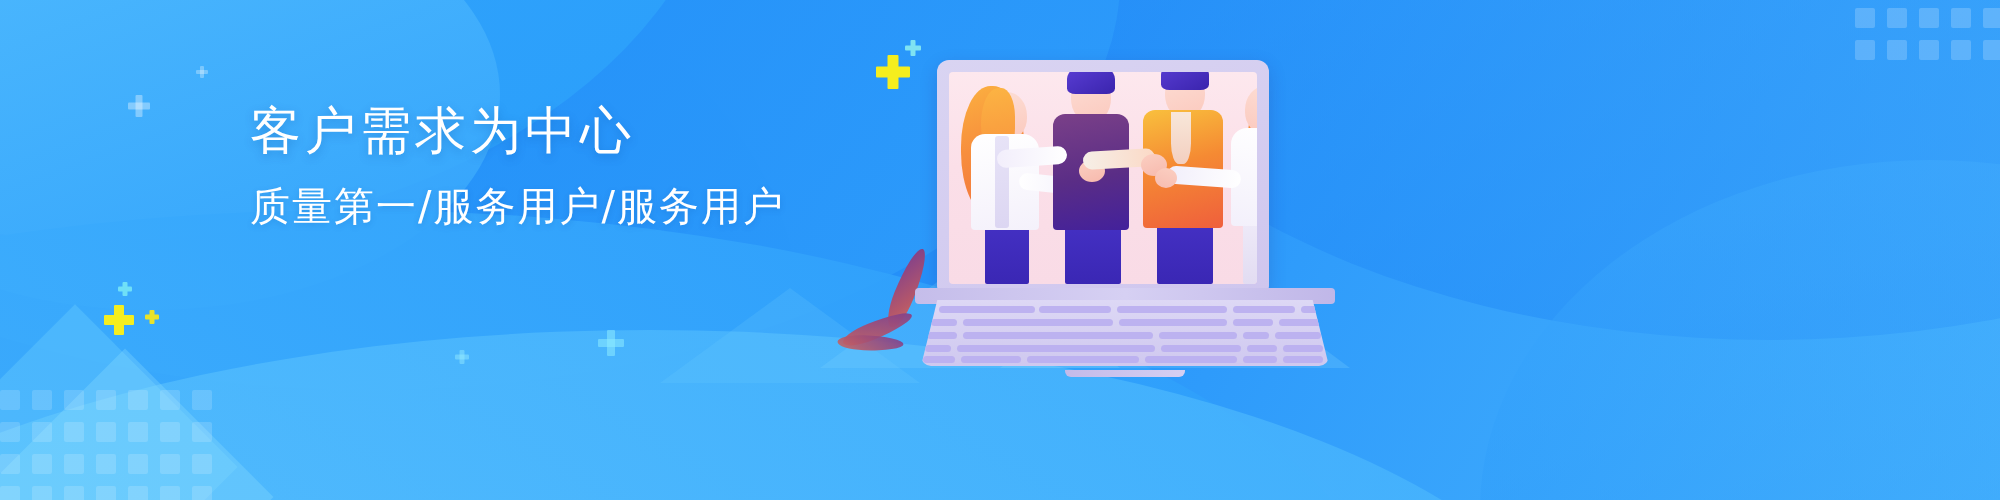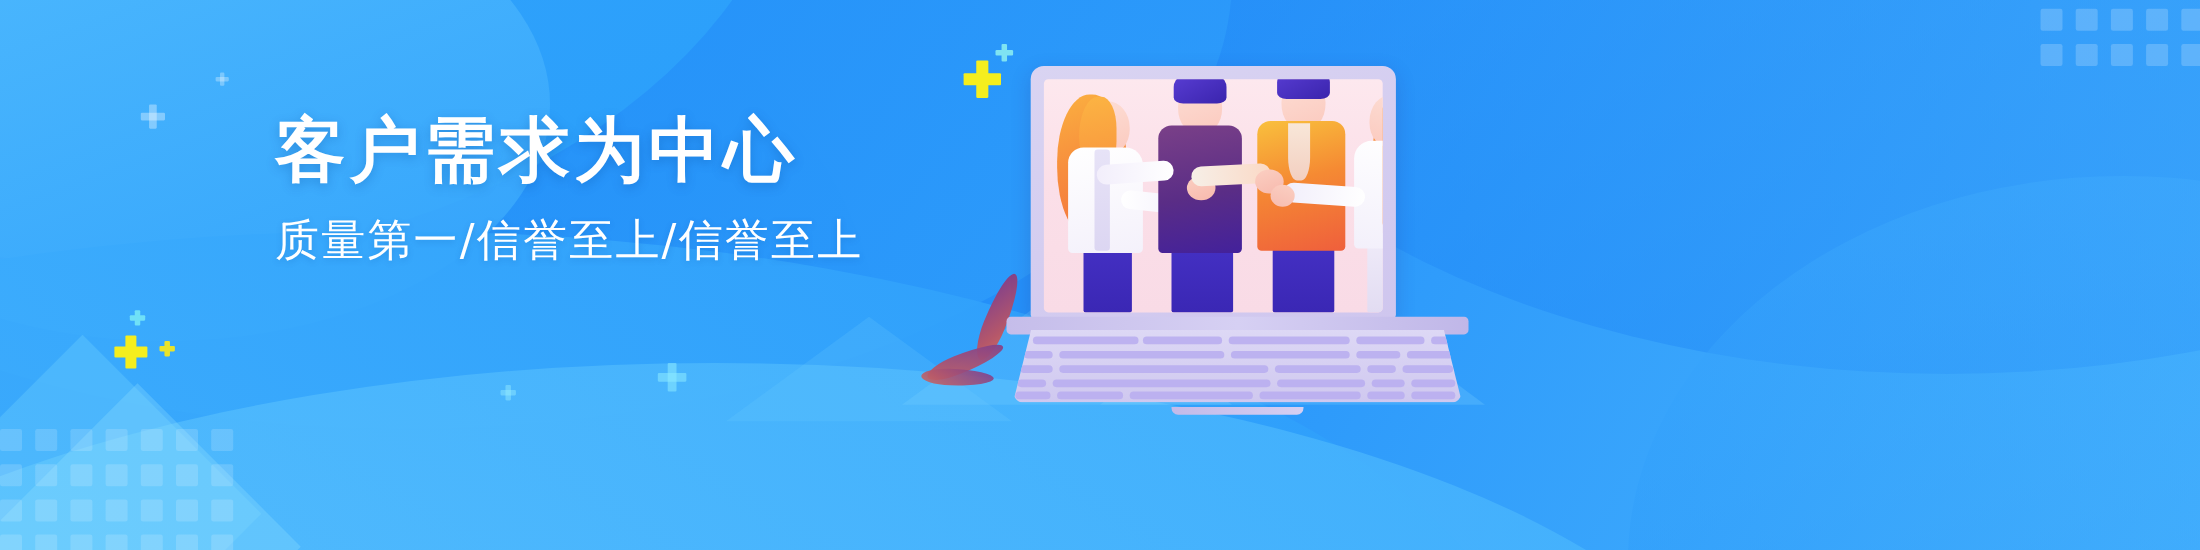--- a/index.html
+++ b/index.html
@@ -47,21 +47,21 @@
 
   
   .plus{position:absolute;}
   .plus::before,.plus::after{content:"";position:absolute;background:currentColor;border-radius:1px;}
   .plus::before{left:50%;top:0;transform:translateX(-50%);width:var(--t);height:100%;}
   .plus::after{top:50%;left:0;transform:translateY(-50%);height:var(--t);width:100%;}
 
   
   .textblock{position:absolute;left:250px;top:105px;width:620px;}
   .headline{
-    font-size:64px;line-height:1;font-weight:700;color:#ffffff;letter-spacing:4px;
+    font-size:51px;line-height:1;font-weight:400;color:#ffffff;letter-spacing:4px;
     text-shadow:0 3px 10px rgba(8,70,150,.28);white-space:nowrap;
     font-family:"DejaVu Sans","Liberation Sans",sans-serif;
   }
   .subline{
     margin-top:30px;font-size:40px;line-height:1;font-weight:500;color:#ffffff;
     letter-spacing:2px;white-space:nowrap;
     font-family:"DejaVu Sans","Liberation Sans",sans-serif;
     text-shadow:0 2px 6px rgba(8,70,150,.20);
   }
 
@@ -168,21 +168,21 @@
       <div class="plus" style="left: 145px; top: 310px; width: 14px; height: 14px; color: rgb(233, 227, 42); --t: 5px;"></div>
       <div class="plus" style="left: 118px; top: 282px; width: 14px; height: 14px; color: rgb(111, 224, 247); --t: 5px;"></div>
       <div class="plus" style="left: 128px; top: 95px; width: 22px; height: 22px; color: rgba(255, 255, 255, 0.35); --t: 7px;"></div>
       <div class="plus" style="left: 196px; top: 66px; width: 12px; height: 12px; color: rgba(255, 255, 255, 0.3); --t: 4px;"></div>
       <div class="plus" style="left: 598px; top: 330px; width: 26px; height: 26px; color: rgba(140, 235, 255, 0.55); --t: 8px;"></div>
       <div class="plus" style="left: 455px; top: 350px; width: 14px; height: 14px; color: rgba(150, 238, 255, 0.45); --t: 5px;"></div>
     </div>
 
   <div class="textblock">
     <div class="headline">客户需求为中心</div>
-    <div class="subline">质量第一/信誉至上/信誉至上</div>
+    <div class="subline">质量第一/服务用户/服务用户</div>
   </div>
 
   <div id="laptop">
 
     <div class="leaf" style="left:-18px;top:186px;width:20px;height:84px;transform:rotate(22deg);"></div>
     <div class="leaf" style="left:-46px;top:232px;width:17px;height:74px;transform:rotate(68deg);opacity:.95;"></div>
     <div class="leaf" style="left:-52px;top:250px;width:15px;height:66px;transform:rotate(92deg);opacity:.9;"></div>
 
     <div class="leaf" style="left:332px;top:186px;width:20px;height:84px;transform:rotate(-22deg);"></div>
     <div class="leaf" style="left:358px;top:232px;width:17px;height:74px;transform:rotate(-68deg);opacity:.95;"></div>

